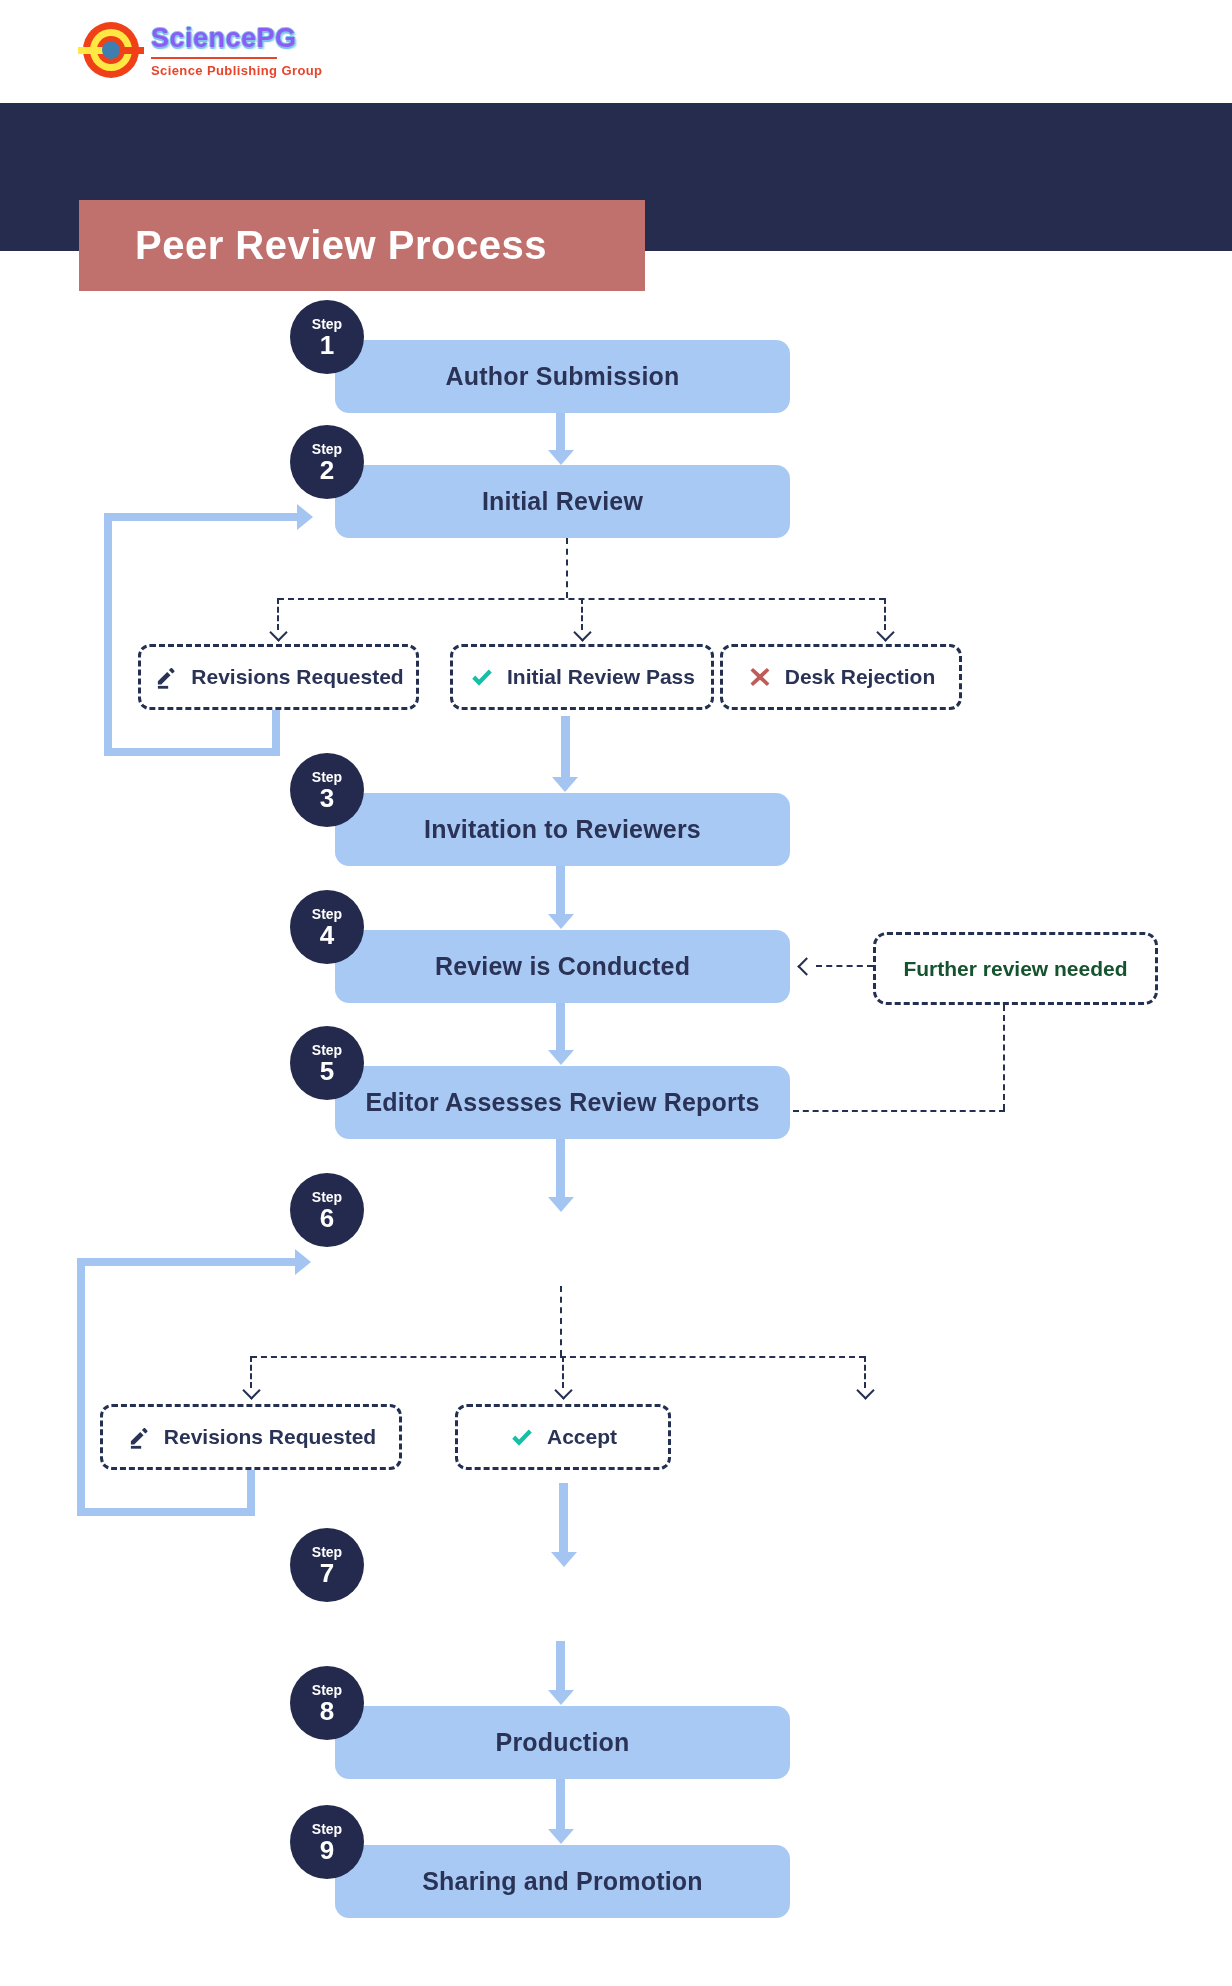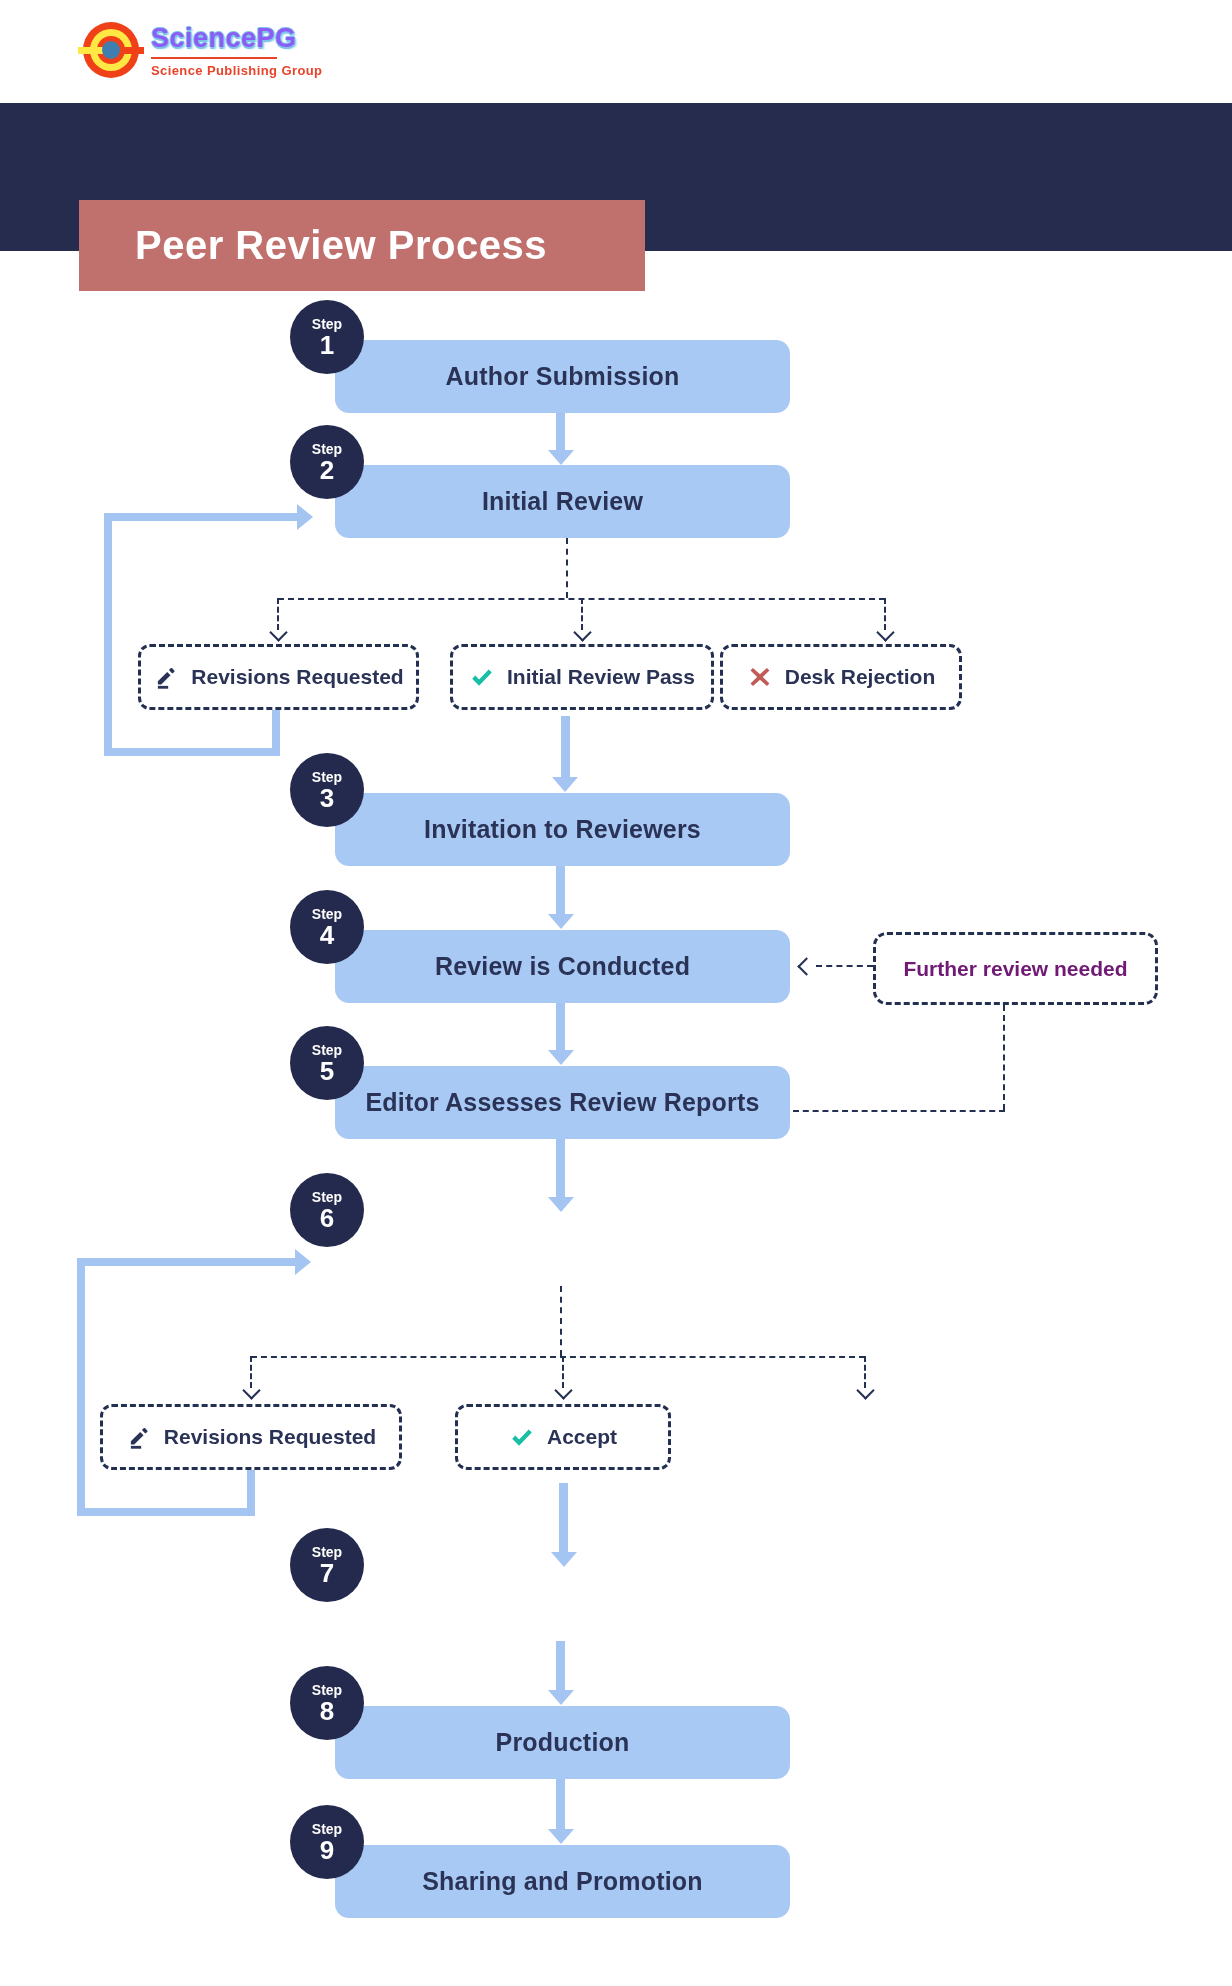--- a/index.html
+++ b/index.html
@@ -55,21 +55,21 @@
   .chev-left{position:absolute;width:11px;height:11px;border-left:2.5px solid #233052;border-bottom:2.5px solid #233052;transform:rotate(45deg);}
   
   .opt-box{
     position:absolute;height:66px;border:3px dashed #233052;border-radius:12px;background:#fff;
     display:flex;align-items:center;justify-content:center;gap:12px;box-sizing:border-box;
     color:#2A3356;font-weight:bold;font-size:21px;z-index:2;
   }
   .note-box{
     position:absolute;left:873px;top:932px;width:285px;height:73px;border:3px dashed #233052;border-radius:14px;
     background:#fff;display:flex;align-items:center;justify-content:center;box-sizing:border-box;
-    color:#701a75;font-weight:bold;font-size:21px;z-index:2;
+    color:#14532d;font-weight:bold;font-size:21px;z-index:2;
   }
   .icn{width:26px;height:26px;flex:0 0 auto;}
 </style>
 </head>
 <body>
 
 <div id="canvas">
 
   <div class="top-white"></div>
   <div class="logo">

